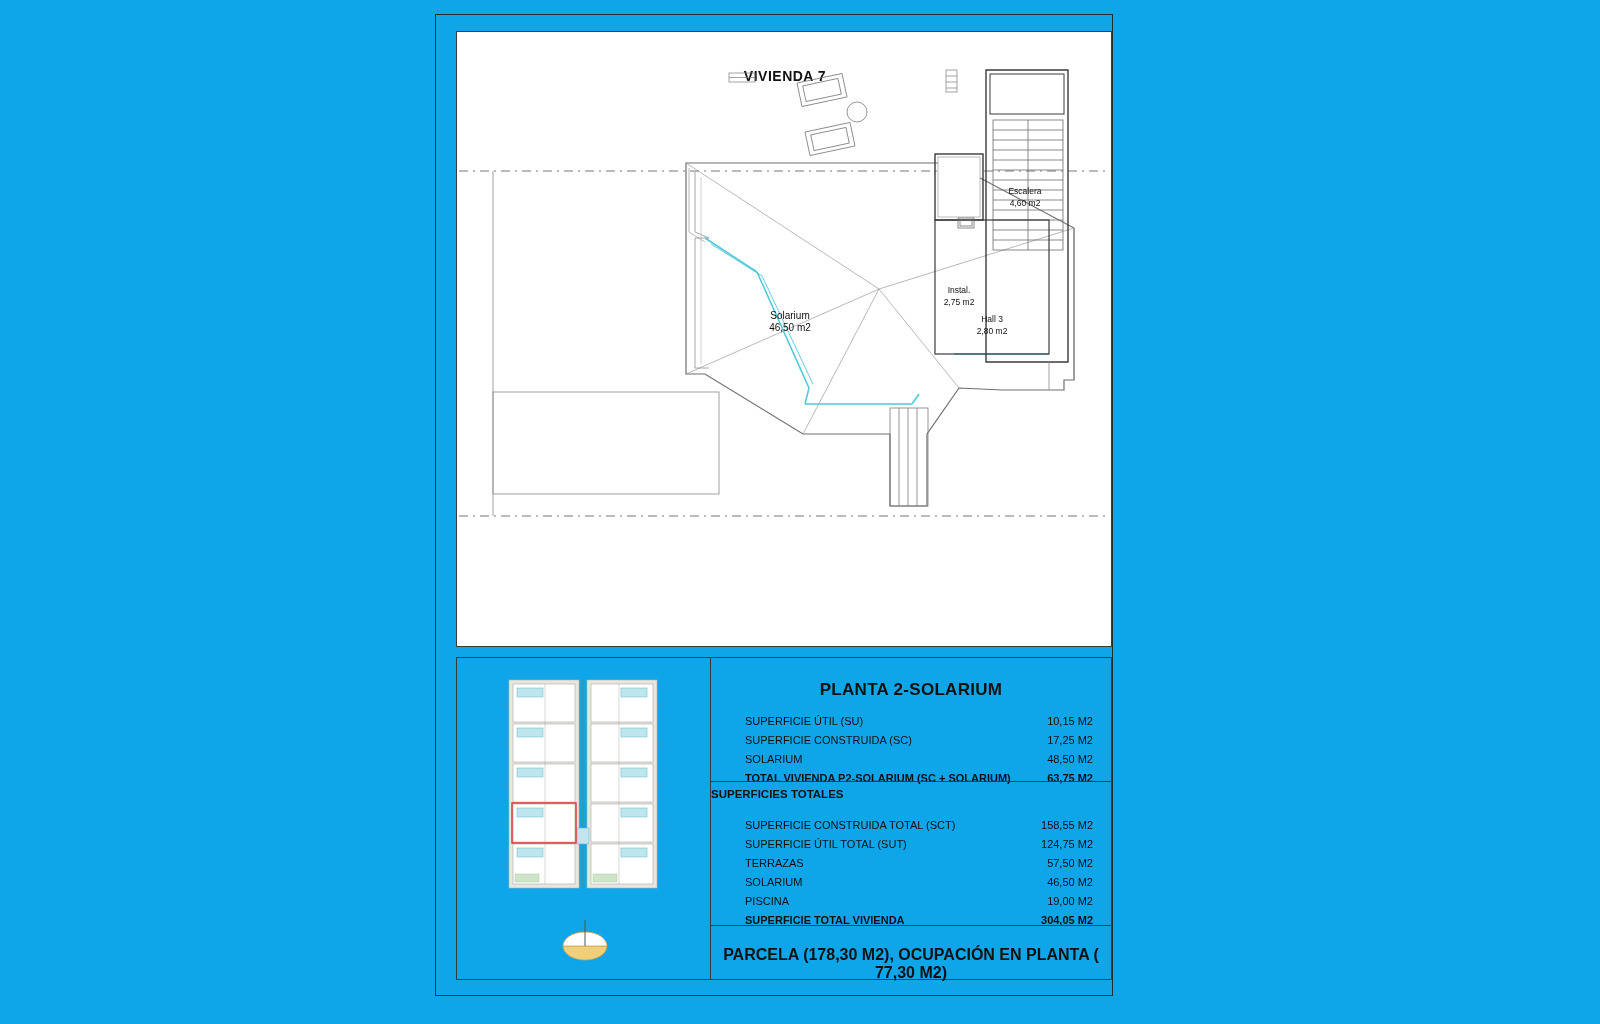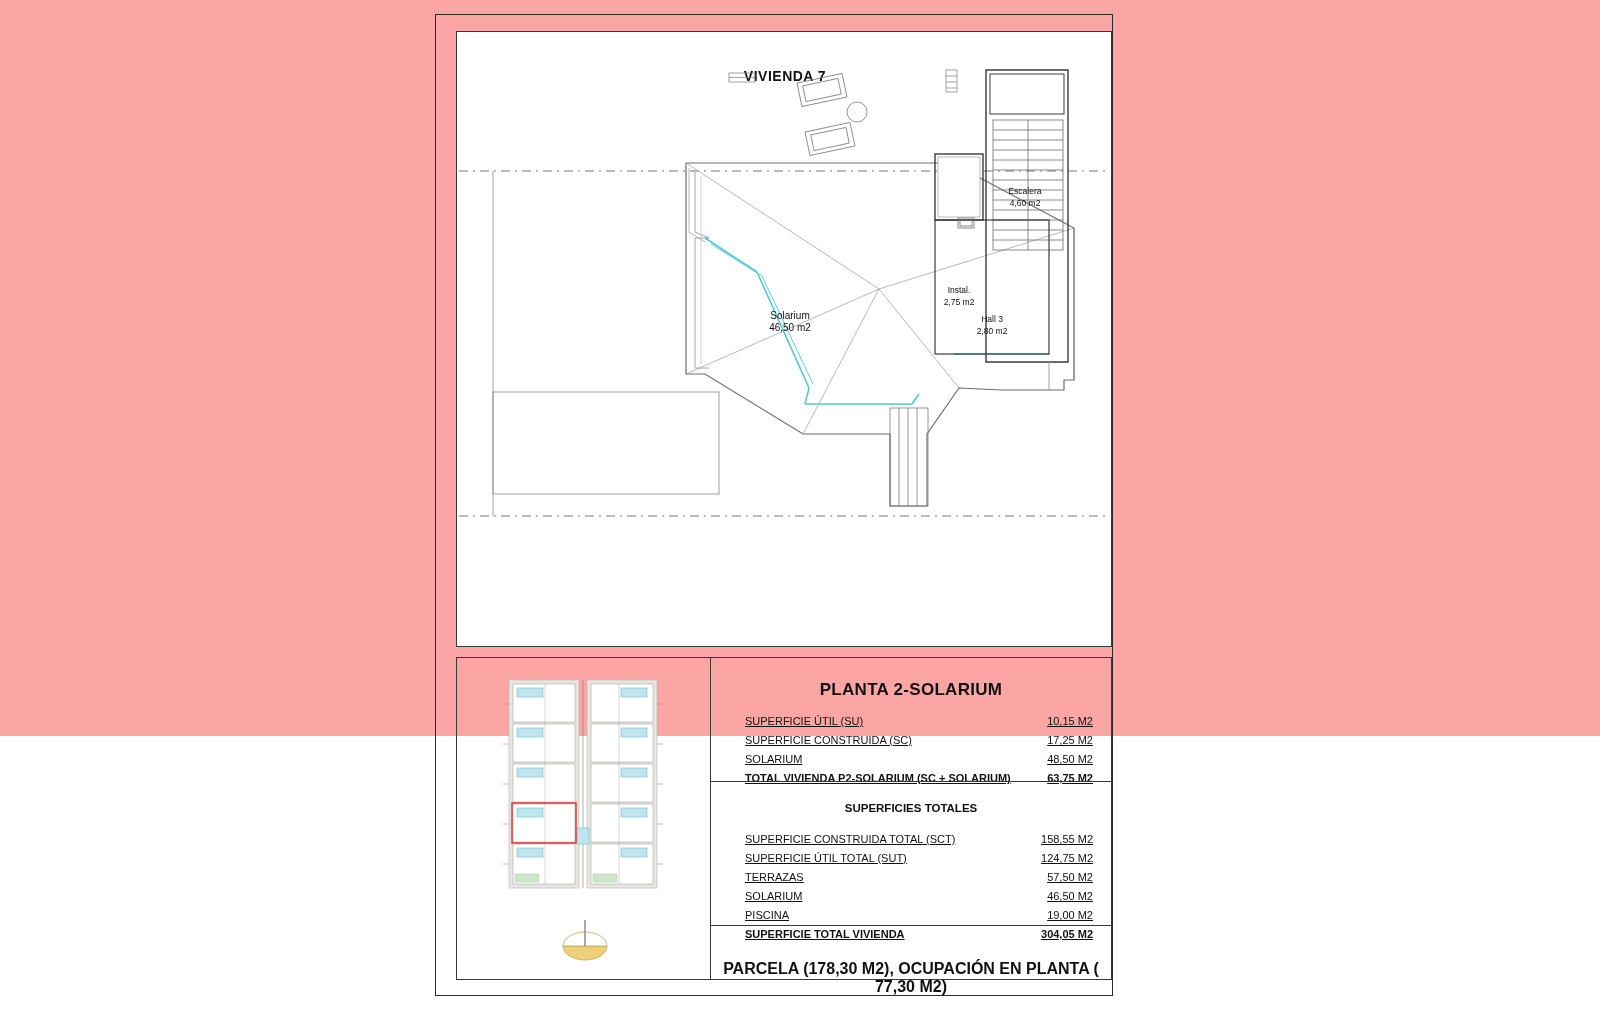--- a/index.html
+++ b/index.html
@@ -7,22 +7,22 @@
     padding: 0;
     background: #ffffff;
     width: 1600px;
     height: 1024px;
     overflow: hidden;
     font-family: "Liberation Sans", sans-serif;
   }
   .sheet {
     position: absolute;
     left: 0; top: 0;
-    width: 1600px; height: 736px;
-    background: #fca5a5;
+    width: 1600px; height: 1024px;
+    background: #0ea5e9;
   }
   
   .frame-outer {
     position: absolute;
     left: 435px; top: 14px;
     width: 678px; height: 982px;
     border: 1px solid #2b2b2b;
     box-sizing: border-box;
   }
   
@@ -76,37 +76,34 @@
   }
   .rowlist {
     margin: 12px 18px 0 34px;
   }
   .row {
     display: flex;
     justify-content: space-between;
     font-size: 11px;
     line-height: 19px;
     color: #111;
-    text-decoration: underline;
   }
   .row .lbl { text-align: left; }
   .row .val { text-align: right; white-space: nowrap; }
   .row.bold .lbl, .row.bold .val { font-weight: bold; }
   .divider {
     position: absolute;
     left: 0;
     width: 100%;
     border-top: 1px solid #3a3a3a;
   }
   .totals-title {
-    text-align: center;
     font-size: 11.5px;
     font-weight: bold;
     color: #111;
-    margin-top: 14px;
   }
   .parcela {
     text-align: center;
     font-size: 16px;
     font-weight: bold;
     color: #111;
     margin-top: 16px;
   }
   
   .keymap {

